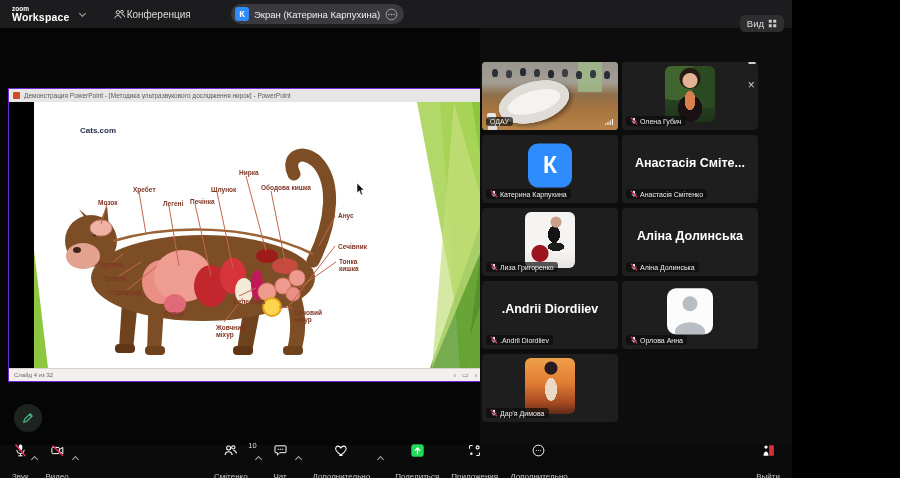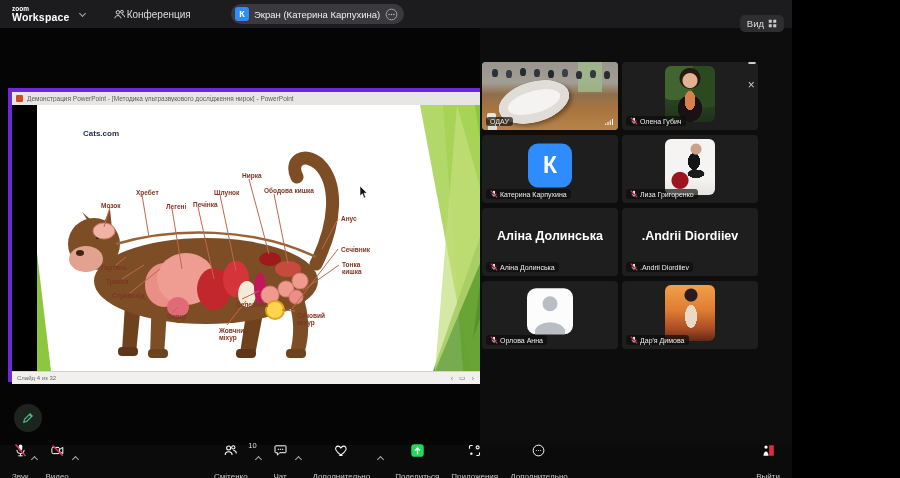--- a/index.html
+++ b/index.html
@@ -22,21 +22,21 @@
   .view-btn { display:flex; align-items:center; gap:4px; background:#2e2e31; border-radius:5px; padding:3px 7px; color:#ddd; font-size:9.5px; }
   .win-min { width:9px; height:1.5px; background:#ccc; margin-left:10px; }
   .win-max { width:8px; height:8px; border:1.2px solid #ccc; border-radius:1px; position:relative; margin-left:8px; }
   .win-close { color:#ccc; font-size:12px; margin-left:8px; line-height:1; }
 
   
   .main { position:absolute; top:28px; left:0; right:0; bottom:33px; background:#0a0a0a; }
   .share-area { position:absolute; left:0; top:0; right:312px; bottom:0; background:#050505; }
 
   
-  .ppt { position:absolute; left:8px; top:60px; width:530px; height:294px; border:4px solid #6d28d9; background:#000; }
+  .ppt { position:absolute; left:8px; top:60px; width:530px; height:294px; border:1px solid #6d28d9; background:#000; }
   .ppt-title { height:13px; background:#e8e6e4; display:flex; align-items:center; padding:0 4px; gap:4px; }
   .ppt-ico { width:7px; height:7px; background:#d04a23; border-radius:1px; flex:none; }
   .ppt-title .t { font-size:6.5px; color:#5a5a5a; white-space:nowrap; overflow:hidden; flex:1; }
   .ppt-ctrl { display:flex; gap:7px; color:#555; font-size:7px; align-items:center; }
   .ppt-body { position:relative; height:266px; background:#000; overflow:hidden; }
   .slide { position:absolute; left:25px; top:0; width:478px; height:266px; background:#fff; overflow:hidden; }
   .ppt-status { height:13px; background:#f1f0ee; border-top:1px solid #d5d3d0; display:flex; align-items:center; padding:0 5px; }
   .ppt-status .s-left { font-size:6px; color:#666; flex:1; }
   .ppt-status .s-ico { font-size:7px; color:#777; margin-left:6px; }
 
@@ -347,20 +347,35 @@
         <svg class="mic-off" viewBox="0 0 12 12">
                 <rect x="4.6" y="1" width="2.8" height="5.5" rx="1.4" fill="#fff"></rect>
                 <path d="M3 5.5a3 3 0 0 0 6 0" stroke="#fff" stroke-width=".9" fill="none"></path>
                 <line x1="6" y1="8.5" x2="6" y2="10.5" stroke="#fff" stroke-width=".9"></line>
                 <line x1="1.2" y1="1" x2="10.8" y2="11" stroke="#e8335a" stroke-width="1.8"></line>
               </svg>
         <span class="tile-name-text">Катерина Карпухина</span>
       </div>
 
     </div>
+          <div class="tile t-text">
+
+      <div class="tile-display">Анастасія Сміте...</div>
+
+      <div class="name-pill">
+        <svg class="mic-off" viewBox="0 0 12 12">
+                <rect x="4.6" y="1" width="2.8" height="5.5" rx="1.4" fill="#fff"></rect>
+                <path d="M3 5.5a3 3 0 0 0 6 0" stroke="#fff" stroke-width=".9" fill="none"></path>
+                <line x1="6" y1="8.5" x2="6" y2="10.5" stroke="#fff" stroke-width=".9"></line>
+                <line x1="1.2" y1="1" x2="10.8" y2="11" stroke="#e8335a" stroke-width="1.8"></line>
+              </svg>
+        <span class="tile-name-text">Анастасія Смітенко</span>
+      </div>
+
+    </div>
           <div class="tile t-photo-studio">
 
       <div class="tile-photo"></div>
 
       <div class="name-pill">
         <svg class="mic-off" viewBox="0 0 12 12">
                 <rect x="4.6" y="1" width="2.8" height="5.5" rx="1.4" fill="#fff"></rect>
                 <path d="M3 5.5a3 3 0 0 0 6 0" stroke="#fff" stroke-width=".9" fill="none"></path>
                 <line x1="6" y1="8.5" x2="6" y2="10.5" stroke="#fff" stroke-width=".9"></line>
                 <line x1="1.2" y1="1" x2="10.8" y2="11" stroke="#e8335a" stroke-width="1.8"></line>

